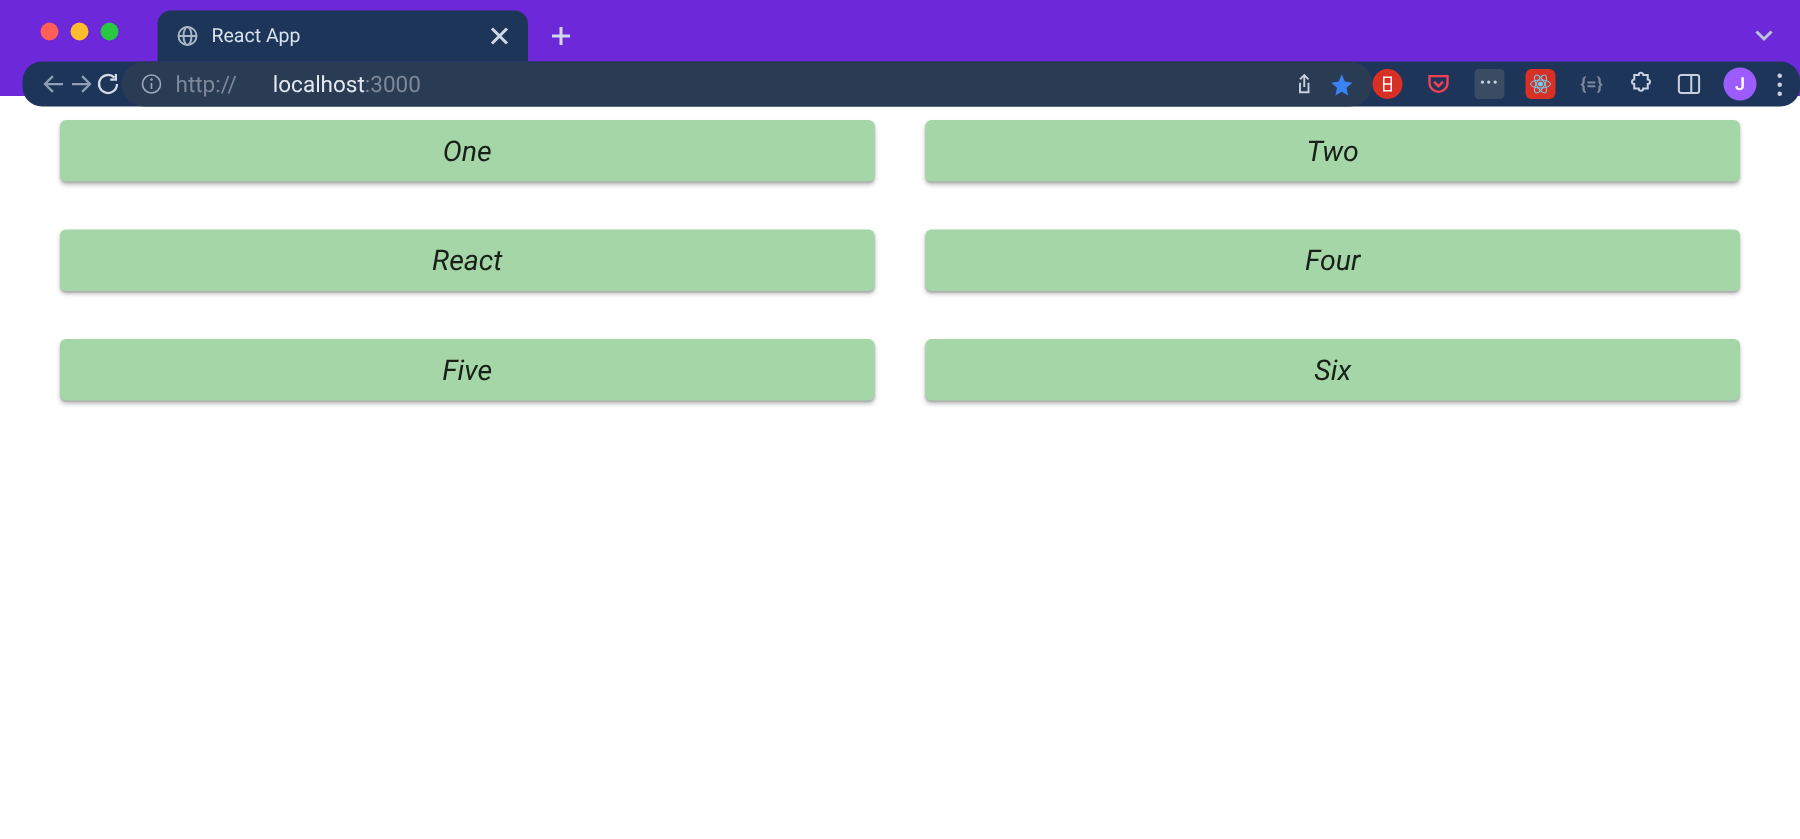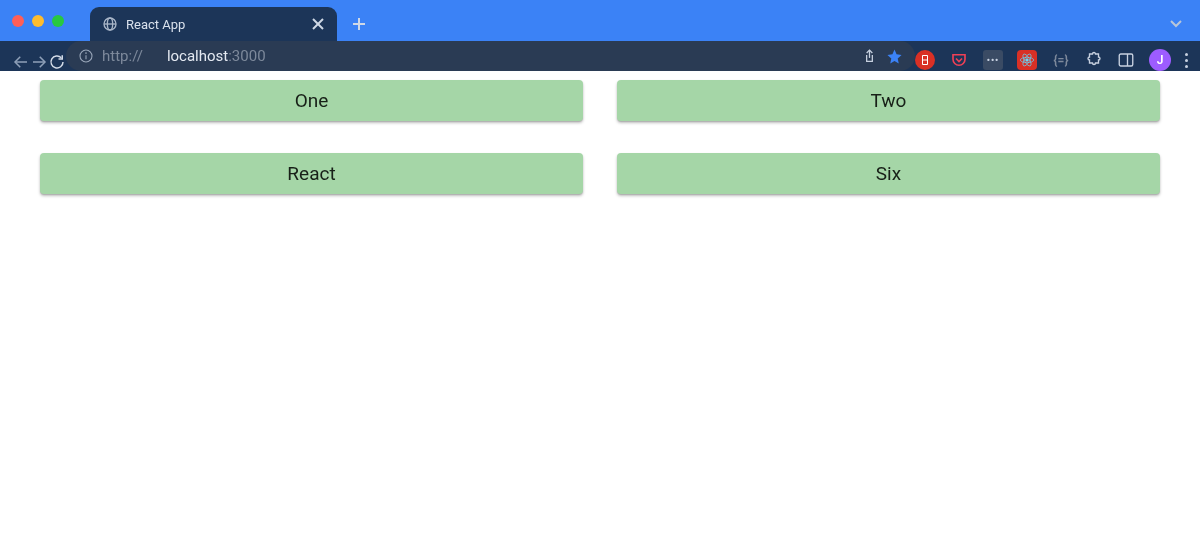--- a/index.html
+++ b/index.html
@@ -9,24 +9,25 @@
     }
     body {
       font-family: -apple-system, BlinkMacSystemFont, "Segoe UI", Roboto, Helvetica, Arial, sans-serif;
       width: 1200px;
       height: 559px;
       background: #ffffff;
       overflow: hidden;
     }
     
     .chrome {
-      background: #3b82f6;
+      background: #6d28d9;
       height: 64px;
       display: flex;
       flex-direction: column;
+      padding-left: 15px;
     }
     .tabstrip {
       height: 41px;
       display: flex;
       align-items: center;
       padding-left: 12px;
       gap: 8px;
     }
     .traffic-lights {
       display: flex;
@@ -84,22 +85,23 @@
       stroke: #b9c6d8;
       stroke-width: 2;
       fill: none;
       margin-right: 16px;
       margin-top: 4px;
     }
     .toolbar {
       height: 40px;
       background: #1c3558;
       display: flex;
-      align-items: flex-end;
+      align-items: center;
       padding: 0 12px;
+      border-radius: 13px;
     }
     .nav-icon {
       width: 18px;
       height: 18px;
       stroke: #8fa0b8;
       stroke-width: 2;
       fill: none;
     }
     .nav-icon.active { stroke: #d4dce8; }
     .omnibox {
@@ -194,20 +196,21 @@
       row-gap: 32px;
     }
     .card {
       background: #a5d6a7;
       color: #182018;
       text-align: center;
       font-size: 19px;
       padding: 9px 0;
       border-radius: 4px;
       box-shadow: 0 2px 3px rgba(0,0,0,0.25), 0 1px 1px rgba(0,0,0,0.12);
+      font-style: italic;
     }
   </style>
 </head>
 <body>
 
 <div class="chrome">
   <div class="tabstrip">
     <div class="traffic-lights">
       <div class="dot red"></div>
       <div class="dot yellow"></div>
@@ -313,15 +316,17 @@
       </div>
     </div>
   </div>
 </div>
 
 <div class="page">
   <div class="grid">
     <div class="card">One</div>
     <div class="card">Two</div>
     <div class="card">React</div>
+    <div class="card">Four</div>
+    <div class="card">Five</div>
     <div class="card">Six</div>
   </div>
 </div>
 
 </body></html>

